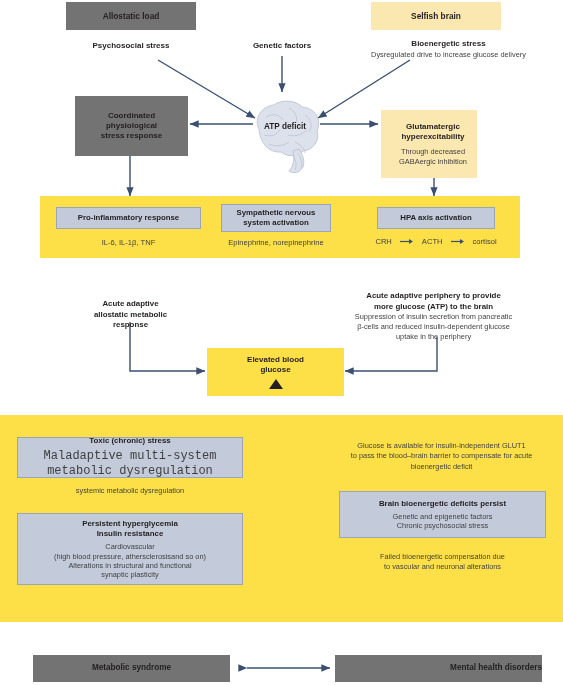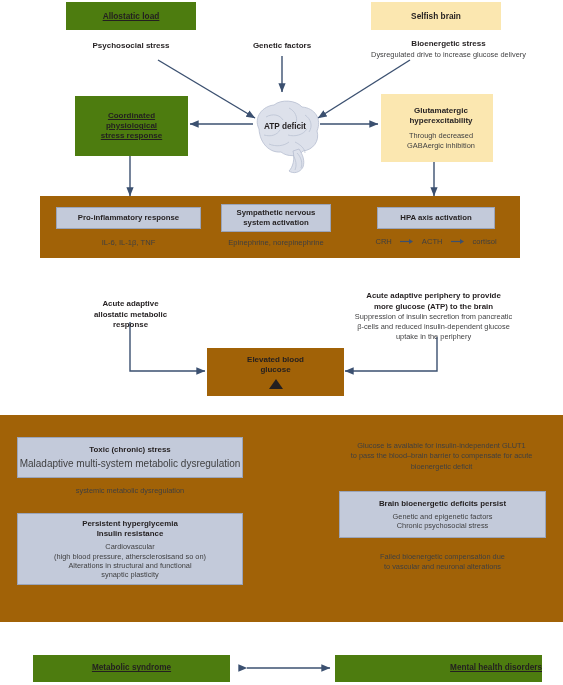--- a/index.html
+++ b/index.html
@@ -7,24 +7,24 @@
     width:563px;height:685px;position:relative;overflow:hidden;
     font-family:"Liberation Sans","DejaVu Sans",sans-serif;
     color:#231f20;
   }
   .abs{position:absolute;box-sizing:border-box;}
   
   .box{
     display:flex;flex-direction:column;align-items:center;justify-content:center;
     text-align:center;line-height:1.25;
   }
-  .pink{background:#4d7c0f;text-decoration:underline;}
+  .pink{background:#737373;}
   .yellow{background:#fbe7b0;}
   .greybox{background:#c3cada;border:1px solid #9aa4ba;}
-  .panel{background:#a16207;}
+  .panel{background:#fde047;}
   .t-bold{font-weight:bold;}
   .lbl{text-align:center;line-height:1.3;}
   .sub{color:#3f3f40;}
   svg{overflow:visible;}
   .free{text-align:center;line-height:1.35;}
 </style>
 </head>
 <body>
 
 <svg class="abs" style="left:0;top:0;width:563px;height:685px;" viewBox="0 0 563 685">
@@ -106,21 +106,21 @@
       <path d="M45,40 C52,42 60,40 64,34"></path>
       <path d="M26,49 C33,52 41,51 46,47"></path>
       <path d="M52,47 C58,50 62,54 62,58"></path>
       <path d="M54,58 C58,62 60,68 58,73"></path>
       <path d="M50,60 C53,65 54,70 52,75"></path>
     </g>
     <text x="42" y="34" text-anchor="middle" font-size="8.2" font-weight="bold" font-family="Liberation Sans, sans-serif" fill="#231f20">ATP deficit</text>
   </svg>
 </div>
 
-<div class="abs box yellow" style="left:381px;top:94px;width:112px;height:68px;padding-left:8px;">
+<div class="abs box yellow" style="left:381px;top:110px;width:96px;height:68px;padding-left:8px;">
   <span class="t-bold" style="font-size:8px;">Glutamatergic</span>
   <span class="t-bold" style="font-size:8px;">hyperexcitability</span>
   <span class="sub" style="font-size:7.4px;margin-top:5px;">Through decreased</span>
   <span class="sub" style="font-size:7.4px;">GABAergic inhibition</span>
 </div>
 
 <div class="abs panel" style="left:40px;top:196px;width:480px;height:62px;"></div>
 
 <div class="abs box greybox" style="left:56px;top:207px;width:145px;height:22px;text-align:right;">
   <span class="t-bold" style="font-size:7.8px;">Pro-inflammatory response</span>
@@ -175,21 +175,21 @@
 <div class="abs box panel" style="left:207px;top:348px;width:137px;height:48px;">
   <span class="t-bold" style="font-size:8px;">Elevated blood</span>
   <span class="t-bold" style="font-size:8px;">glucose</span>
   <span style="margin-top:4px;width:0;height:0;border-left:7px solid transparent;border-right:7px solid transparent;border-bottom:10px solid #231f20;"></span>
 </div>
 
 <div class="abs panel" style="left:0px;top:415px;width:563px;height:207px;"></div>
 
 <div class="abs box greybox" style="left:17px;top:437px;width:226px;height:41px;">
   <span class="t-bold" style="font-size:7.9px;">Toxic (chronic) stress</span>
-  <span class="sub" style="font-size:10px;margin-top:3px;">Maladaptive multi-system metabolic dysregulation</span>
+  <span class="sub" style="font-size:12px;margin-top:3px;font-family:Liberation Mono, monospace;">Maladaptive multi-system metabolic dysregulation</span>
 </div>
 
 <div class="abs lbl sub" style="left:17px;top:486px;width:226px;font-size:7.4px;line-height:1.35;">
   <div>systemic metabolic dysregulation</div>
 </div>
 
 <div class="abs box greybox" style="left:17px;top:513px;width:226px;height:72px;">
   <span class="t-bold" style="font-size:7.9px;">Persistent hyperglycemia</span>
   <span class="t-bold" style="font-size:7.9px;">Insulin resistance</span>
   <span class="sub" style="font-size:7.4px;margin-top:4px;">Cardiovascular</span>

